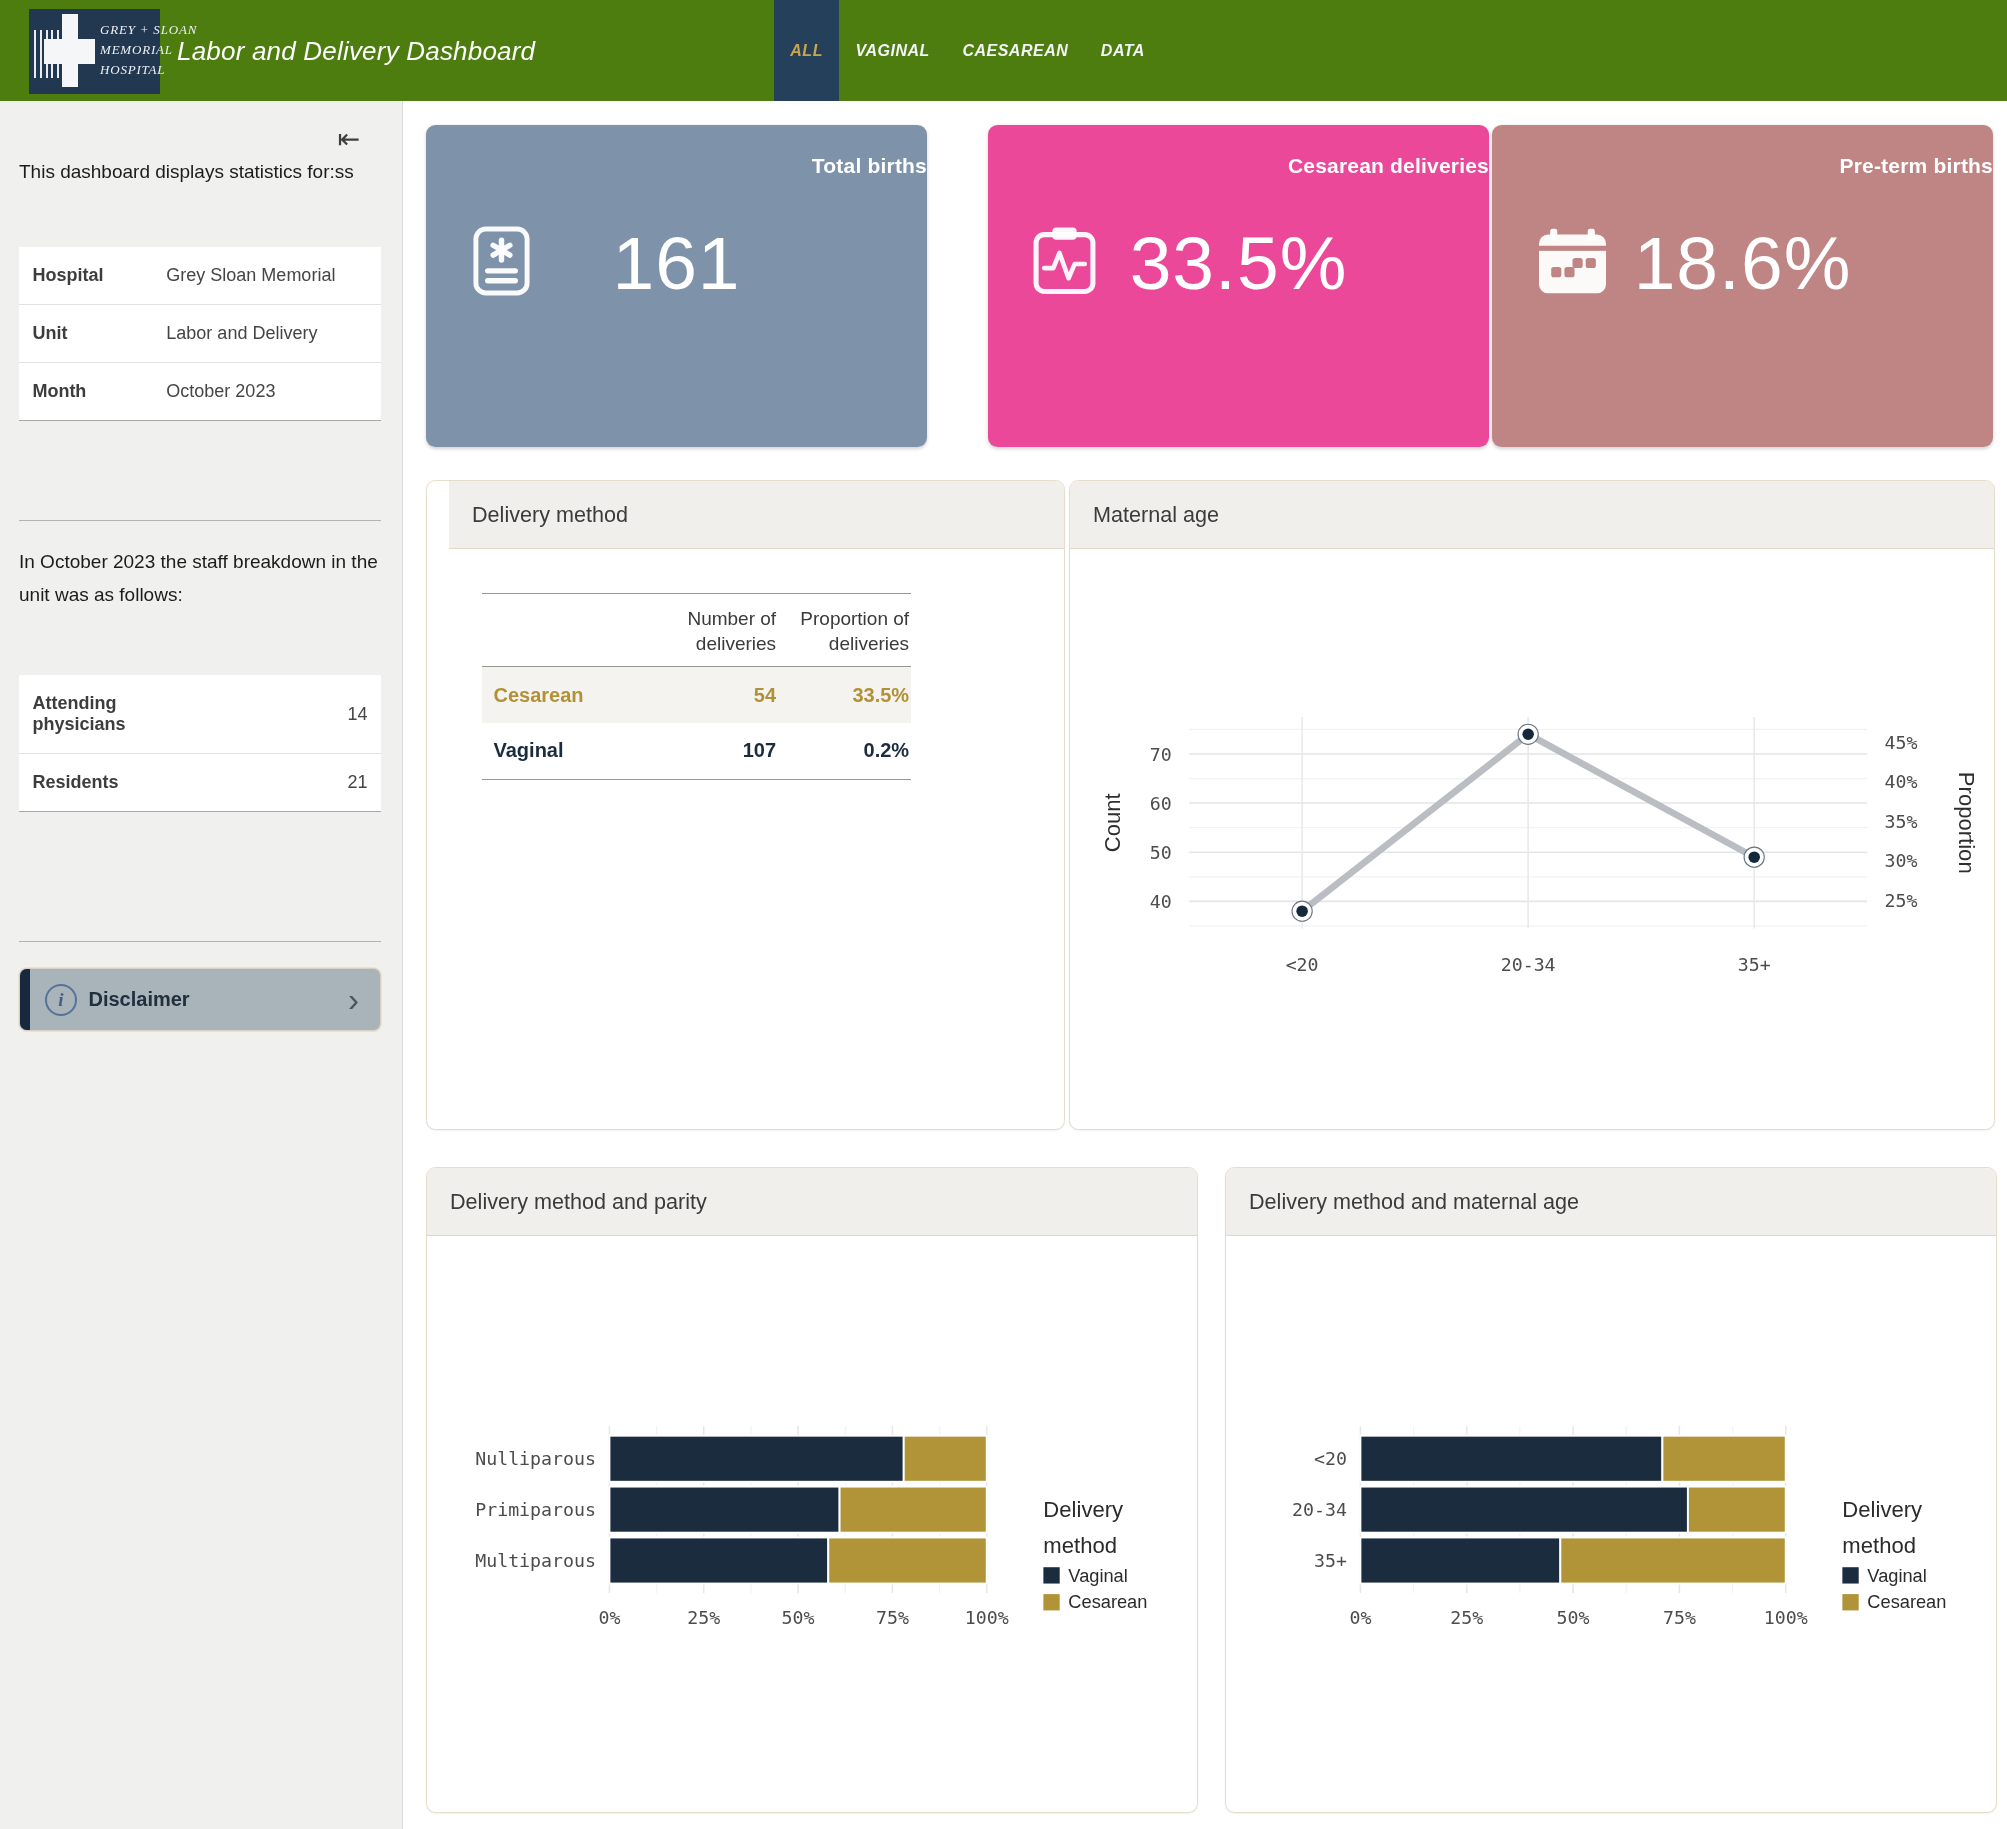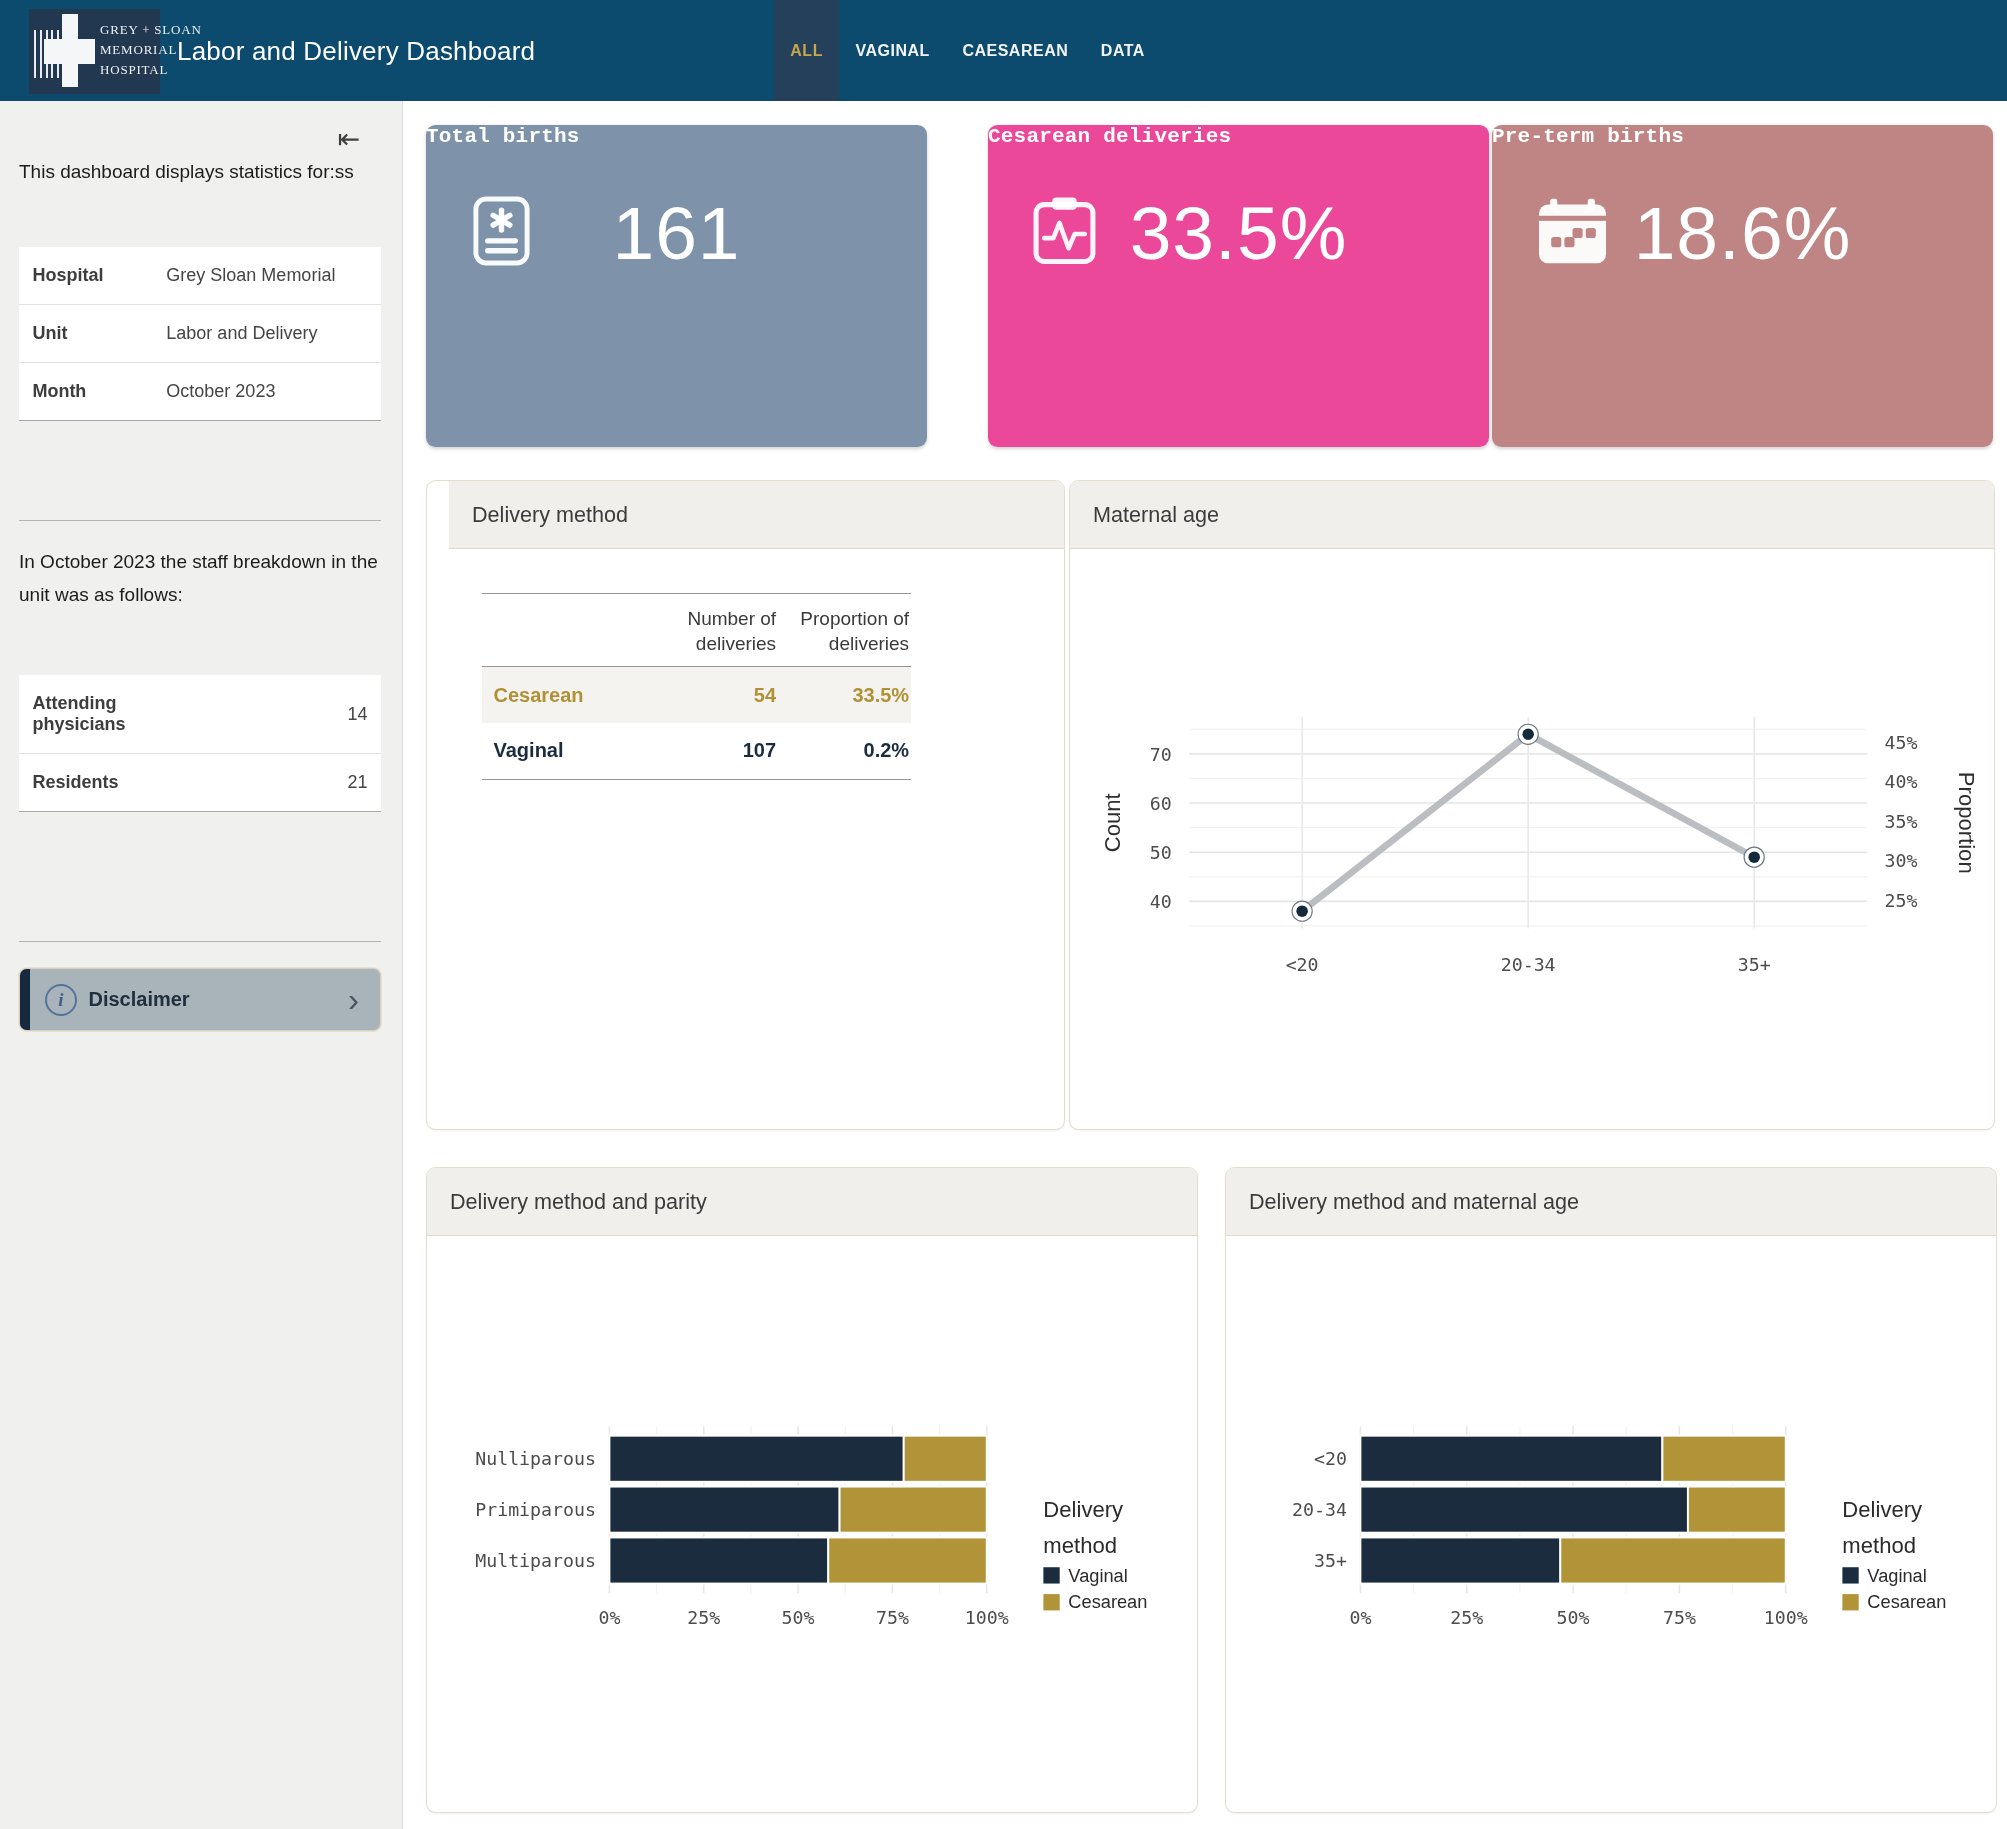--- a/index.html
+++ b/index.html
@@ -1,20 +1,20 @@
 <!DOCTYPE html>
 <html><head>
 <meta charset="utf-8">
 <style>
   html,body{margin:0;padding:0;background:#fff;}
   .page{position:relative;width:2008px;height:1829px;background:#ffffff;overflow:hidden;
         font-family:"Liberation Sans",sans-serif;color:#222;}
 
   
-  .navbar{position:absolute;left:0;top:0;width:2008px;height:101px;background:#0c4a6e;}
+  .navbar{position:absolute;left:0;top:0;width:2008px;height:101px;background:#4d7c0f;font-style:italic;}
   .logo{position:absolute;left:29px;top:8.6px;width:131px;height:85px;background:#223750;display:flex;align-items:center;}
   .logo-stripes{position:absolute;left:4.8px;top:21px;width:25px;height:48px;
     background:repeating-linear-gradient(90deg,#e8ecf0 0 1.9px,transparent 1.9px 5.8px);}
   .logo-cross-v{position:absolute;left:33px;top:5.8px;width:16.3px;height:73px;background:#f4f6f8;}
   .logo-cross-h{position:absolute;left:15.4px;top:30px;width:51px;height:25px;background:#f4f6f8;}
   .logo-text{position:absolute;left:71px;top:11.5px;font-family:"Liberation Serif",serif;color:#eef1f5;
     font-size:13px;letter-spacing:0.8px;line-height:1.55;white-space:nowrap;}
   .nav-title{position:absolute;left:176px;top:0;height:116px;line-height:101px;margin:1px;
     color:#ffffff;font-size:26px;font-weight:500;letter-spacing:0.2px;}
   .nav-tabs{position:absolute;left:774px;top:0;height:101px;display:flex;}
@@ -45,21 +45,21 @@
   .disc-accent{width:9.6px;height:100%;background:#16293e;border-radius:6.7px 0 0 6.7px;flex:none;}
   .info-icon{width:28px;height:28px;border:2.4px solid #557399;border-radius:50%;color:#3f608a;
     font-family:"Liberation Serif",serif;font-style:italic;font-weight:700;font-size:19px;
     display:flex;align-items:center;justify-content:center;margin:0 11.5px 0 15.4px;flex:none;}
   .disc-label{font-size:20px;font-weight:700;color:#20303f;}
   .disc-chev{margin-left:auto;margin-right:21px;font-size:33px;color:#4a5560;line-height:1;font-weight:400;}
 
   
   .vbox{position:absolute;top:125px;width:501px;height:322px;border-radius:9.6px;color:#fff;
     box-shadow:0 1.9px 3.8px rgba(0,0,0,.18);}
-  .vb-title{text-align:left;font-size:21px;font-weight:600;letter-spacing:0.2px;font-family:Liberation Mono, monospace;}
+  .vb-title{text-align:right;margin-top:29px;font-size:21px;font-weight:600;letter-spacing:0.2px;}
   .vb-row{position:relative;height:144px;margin-top:13.4px;display:flex;align-items:center;justify-content:center;}
   .vb-icon{position:absolute;left:44px;top:50%;transform:translateY(-50%);}
   .vb-value{font-size:75px;font-weight:400;letter-spacing:1px;}
 
   
   .card{position:absolute;background:#fff;border:1px solid #e5ddcc;border-radius:9.6px;
     box-shadow:0 1px 1.9px rgba(0,0,0,.06);overflow:hidden;}
   .card-header{height:67px;background:#f0efec;border-bottom:1px solid #e0d9c8;
     display:flex;align-items:center;padding-left:23px;font-size:21.6px;color:#3b3b3b;}
   #card-delivery{left:426px;top:480px;width:615px;height:648px;padding-left:22px;}

